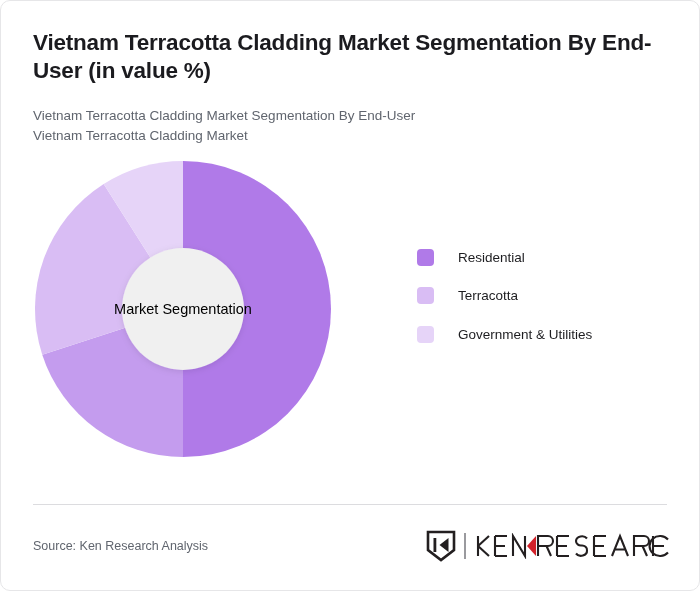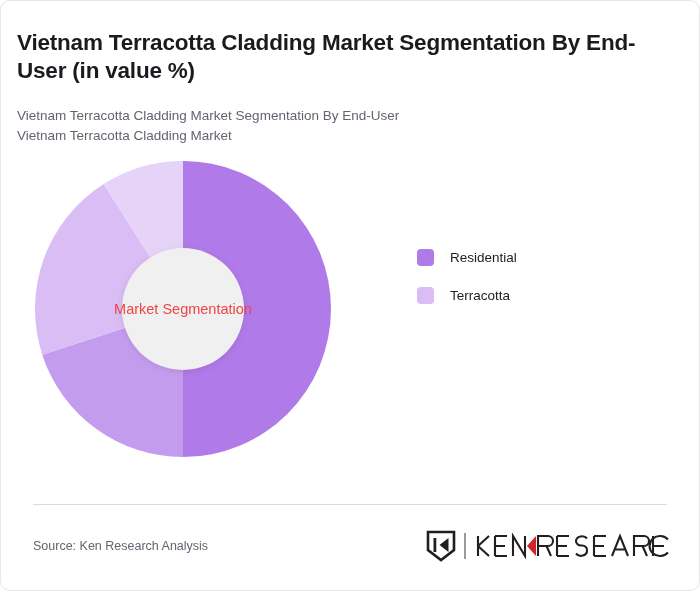--- a/index.html
+++ b/index.html
@@ -17,21 +17,21 @@
     height: 591px;
     box-sizing: border-box;
     background: #ffffff;
     border: 1px solid #e6e6e8;
     border-radius: 10px;
     overflow: hidden;
   }
 
   
   .header {
-    padding: 28px 32px 0 16px;
+    padding: 28px 32px 0 32px;
   }
   .chart-title {
     font-size: 22.5px;
     line-height: 1.26;
     font-weight: bold;
     color: #1b1b1f;
     letter-spacing: -0.2px;
     margin: 0;
     max-width: 640px;
   }
@@ -64,21 +64,21 @@
   .donut-center-label {
     position: absolute;
     left: 0;
     top: 0;
     width: 300px;
     height: 300px;
     display: flex;
     align-items: center;
     justify-content: center;
     font-size: 14.5px;
-    color: #ef4444;
+    color: #000000;
     pointer-events: none;
   }
 
   
   .legend {
     position: absolute;
     left: 416px;
     top: 92px;
     width: 260px;
   }
@@ -87,21 +87,21 @@
     align-items: center;
     height: 38.5px;
   }
   .legend-swatch {
     width: 17px;
     height: 17px;
     border-radius: 4px;
     flex: 0 0 auto;
   }
   .legend-label {
-    margin-left: 16px;
+    margin-left: 24px;
     font-size: 13.5px;
     color: #1d1d20;
     white-space: nowrap;
   }
 
   
   .divider {
     position: absolute;
     left: 32px;
     right: 32px;
@@ -176,20 +176,24 @@
 
     <div class="legend" id="legend">
         <div class="legend-item">
           <span class="legend-swatch" style="background: rgb(176, 122, 232);"></span>
           <span class="legend-label">Residential</span>
         </div>
         <div class="legend-item">
           <span class="legend-swatch" style="background: rgb(217, 189, 244);"></span>
           <span class="legend-label">Terracotta</span>
         </div>
+        <div class="legend-item">
+          <span class="legend-swatch" style="background: rgb(230, 212, 248);"></span>
+          <span class="legend-label">Government &amp; Utilities</span>
+        </div>
       </div>
 
   </div>
 
   <div class="divider"></div>
 
   <div class="footer">
     <div class="source-text">Source: Ken Research Analysis</div>
 
     <div class="logo">

